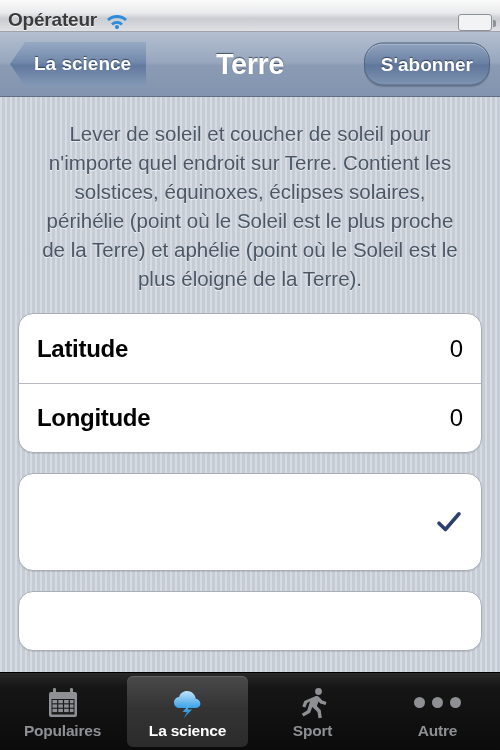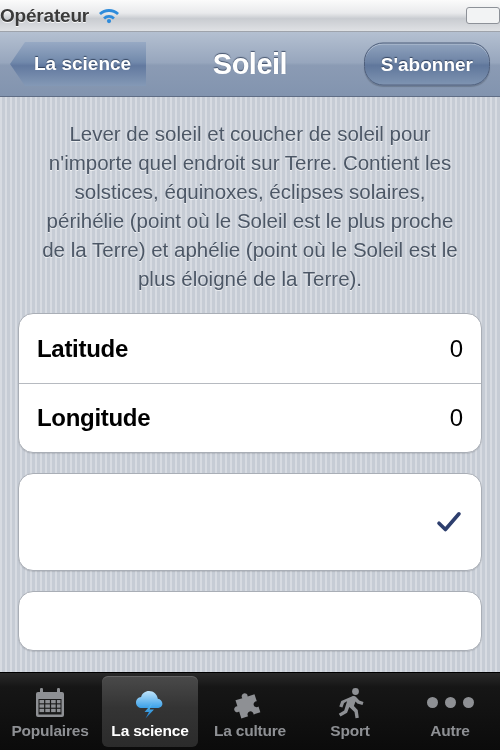--- a/index.html
+++ b/index.html
@@ -11,22 +11,22 @@
   body {
     background:#c6ccd5;
     position:relative;
   }
 
   
   #status-bar {
     position:absolute; top:0; left:0; right:0; height:32px;
     background:linear-gradient(to bottom,#fbfbfb 0%,#e9eaec 42%,#c9ccd1 60%,#dfe1e4 100%);
     border-bottom:1px solid #9ea3ab;
-    display:flex; align-items:center;
-    padding:0 0;
+    display:flex; align-items:flex-end;
+    padding:0 8px;
     z-index:20;
   }
   #carrier {
     font-size:19px; font-weight:bold; color:#3a3a3a;
     letter-spacing:-0.2px;
     text-shadow:0 1px 0 rgba(255,255,255,.85);
   }
   .wifi-icon { margin-left:8px; width:24px; height:18px; display:block; }
   #clock {
     position:absolute; left:0; right:0; text-align:center;
@@ -186,21 +186,21 @@
     <span id="battery-fill"></span>
   </span>
 </div>
 
 <div id="nav-bar">
   <div id="back-button-wrap">
     <div id="back-button-shape">
       <span>La science</span>
     </div>
   </div>
-  <div id="nav-title">Soleil</div>
+  <div id="nav-title">Terre</div>
   <div class="nav-btn" id="subscribe-button">
     <span>S'abonner</span>
   </div>
 </div>
 
 <div id="content">
 
   <div id="description">Lever de soleil et coucher de soleil pour n'importe quel endroit sur Terre. Contient les solstices, équinoxes, éclipses solaires, périhélie (point où le Soleil est le plus proche de la Terre) et aphélie (point où le Soleil est le plus éloigné de la Terre).</div>
 
   <div class="card" id="fields-card">
@@ -268,30 +268,20 @@
               <stop offset="1" stop-color="#1675c9"></stop>
           </linearGradient>
         </defs>
         <path d="M11 22c-3.4 0-6-2.5-6-5.6 0-2.9 2.2-5.2 5.1-5.5C11 7.4 14.2 5 18 5c4.6 0 8.4 3.4 8.8 7.8 2.6.3 4.6 2.4 4.6 5 0 2.8-2.4 4.2-5.2 4.2z" fill="url(#cg)"></path>
         <path d="M21 17.5 L13.5 26 L18 26 L14.5 32.5 L23 23.5 L18.6 23.5 Z" fill="url(#bg)"></path>
       </svg>
     </span>
     <span class="tab-label">La science</span>
   </div>
 
-  <div class="tab">
-    <span>
-      <svg class="tab-icon" viewBox="0 0 38 34">
-        <g fill="#8e9094" transform="rotate(-18 19 17)">
-          <path d="M6 10h7.2a3 3 0 1 1 5.6 0H26v7.4a3 3 0 1 0 0 5.6V29h-7.2a3 3 0 1 0-5.6 0H6v-7.2a3 3 0 1 1 0-5.6z"></path>
-        </g>
-      </svg>
-    </span>
-    <span class="tab-label">La culture</span>
-  </div>
 
   <div class="tab">
     <span>
       <svg class="tab-icon" viewBox="0 0 38 34">
         <g fill="#8e9094">
           <circle cx="24.5" cy="5.5" r="3.4"></circle>
           <path d="M20.8 10.4c1.6-.8 3.4-.5 4.5.8l3 3.4 4.2 1.3-1 3.1-5.2-1.6-1.8-2-1.6 4.6 3.8 4.1 1.1 7.6-3.3.5-1-6.3-5.2-5 -2.2 5.8-6.6 3.9-1.7-2.9 5.4-3.3 2.9-9.1-3 1.7-1.7 4.6-3.1-1.1 2-5.6z"></path>
         </g>
       </svg>
     </span>

